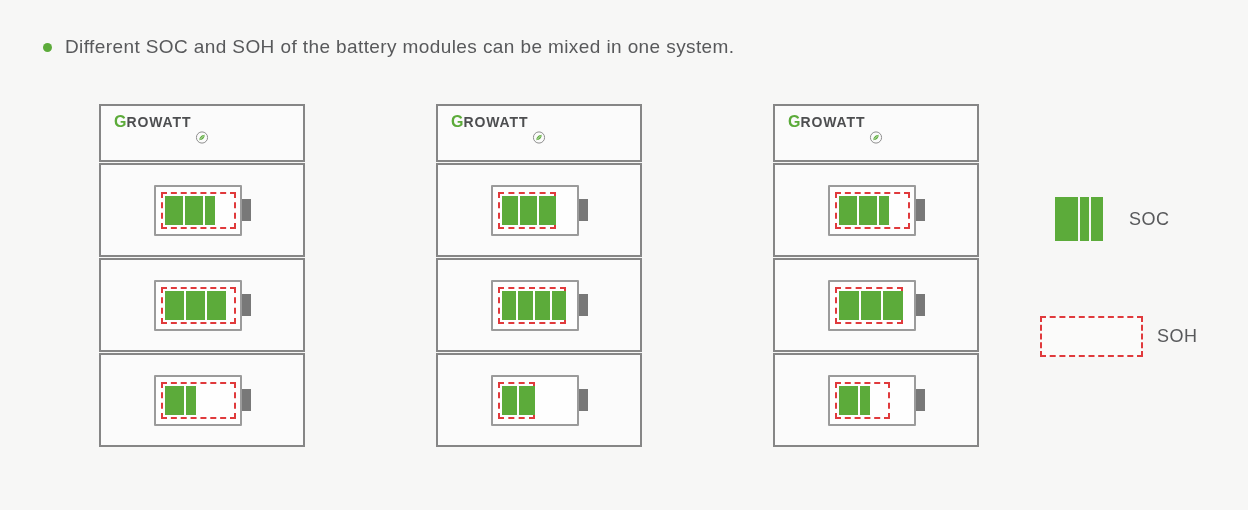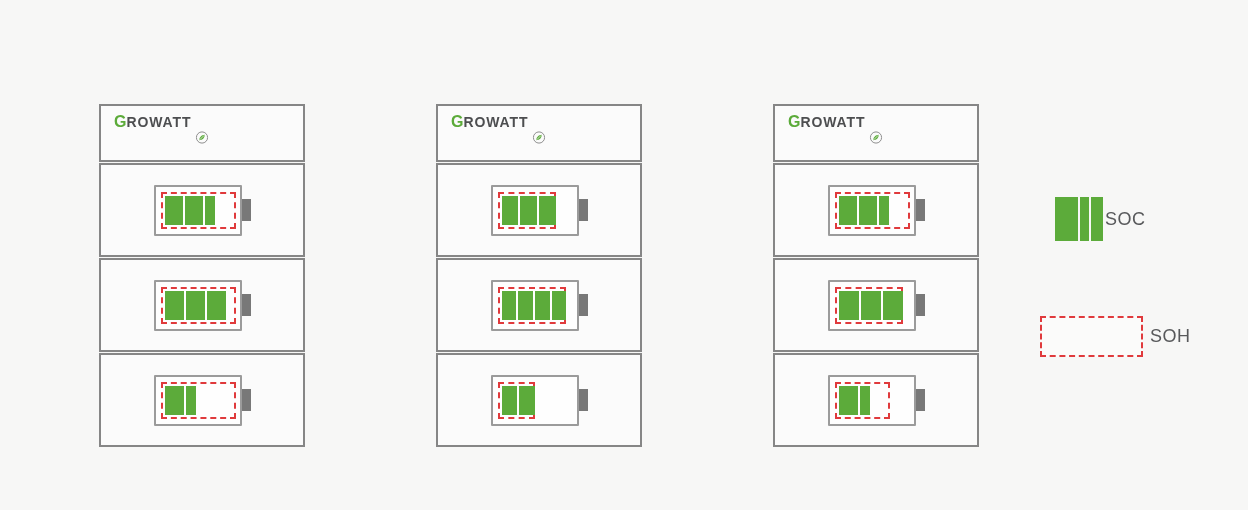--- a/index.html
+++ b/index.html
@@ -136,22 +136,22 @@
     background: var(--terminal-gray, #787878);
     flex: 0 0 auto;
   }
 
   
   .legend-item {
     position: absolute;
     display: flex;
     align-items: center;
   }
-  .legend-soc { left: 1055px; top: 197px; gap: 2px; }
-  .legend-soh { left: 1040px; top: 316px; gap: 7px; justify-content: center; }
+  .legend-soc { left: 1055px; top: 197px; gap: 26px; }
+  .legend-soh { left: 1040px; top: 316px; gap: 14px; justify-content: center; }
   .soc-swatch {
     width: 48px;
     height: 44px;
     display: flex;
     gap: 2px;
   }
   .soc-swatch span { background: var(--soc-green, #5cab3a); height: 100%; }
   .soc-swatch span:nth-child(1) { width: 23px; }
   .soc-swatch span:nth-child(2) { width: 9px; }
   .soc-swatch span:nth-child(3) { width: 12px; }
@@ -166,20 +166,24 @@
     font-size: 18px;
     letter-spacing: 0.5px;
     color: var(--text-gray, #58595b);
   }
 </style>
 </head>
 <body>
 
 <div class="page">
 
+  <div class="title-row">
+    <span class="bullet"></span>
+    <span class="page-title">Different SOC and SOH of the battery modules can be mixed in one system.</span>
+  </div>
 
   <div class="cabinet-area">
   <div class="cabinet">
     <div class="section header">
       <div class="logo">
         <span class="logo-g">G</span>
         <span class="logo-rest">ROWATT</span>
       </div>
       <div class="leaf-wrap">
         <svg width="13" height="13" viewBox="0 0 13 13">

